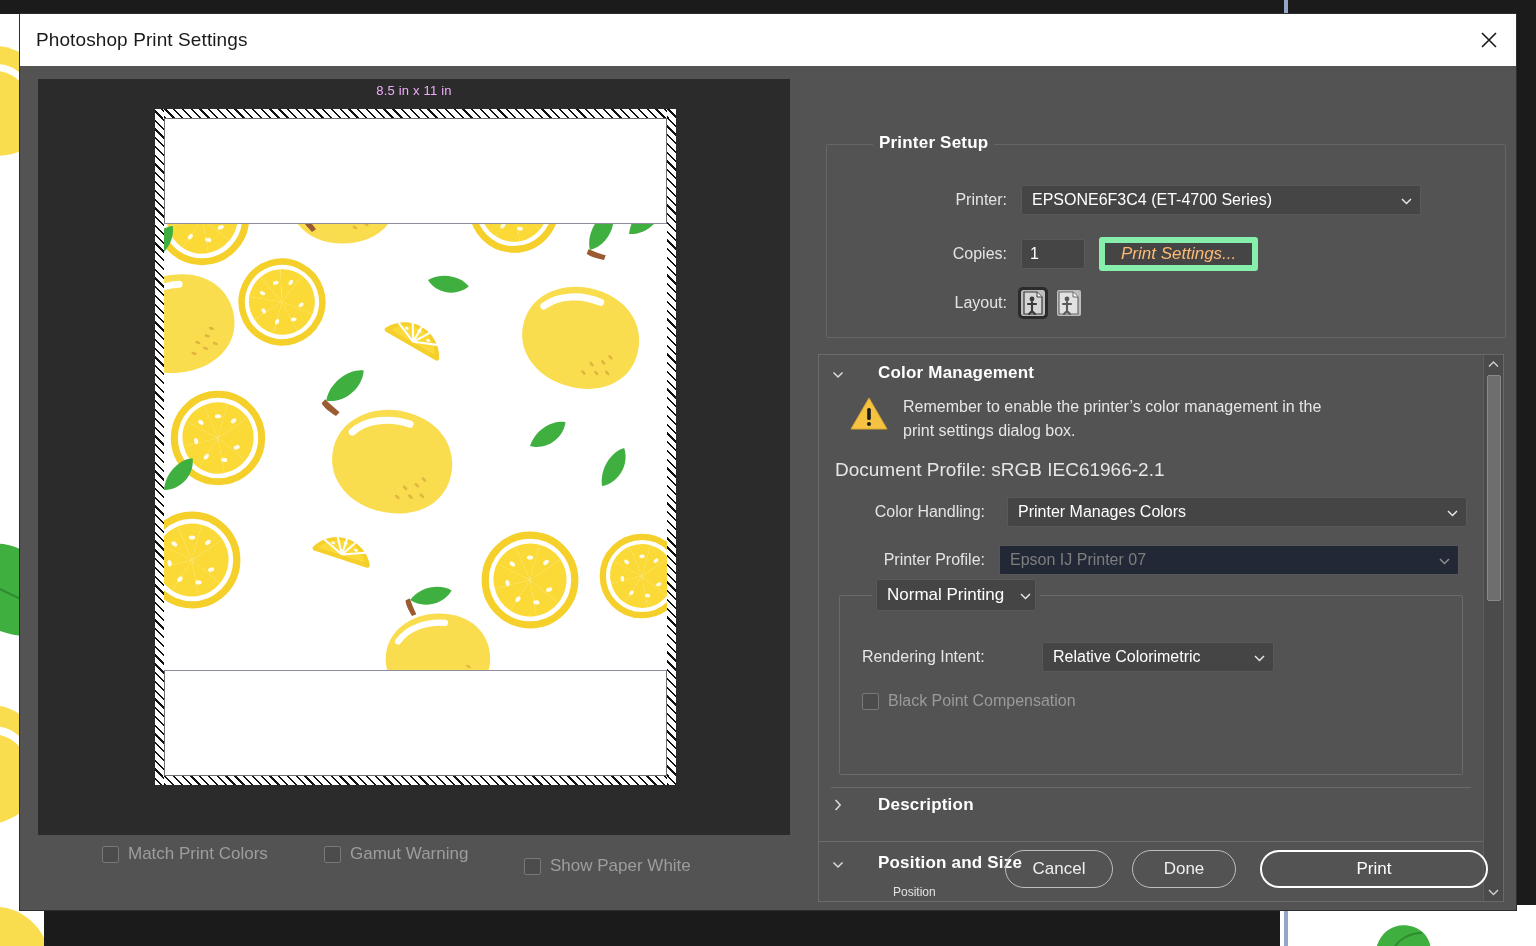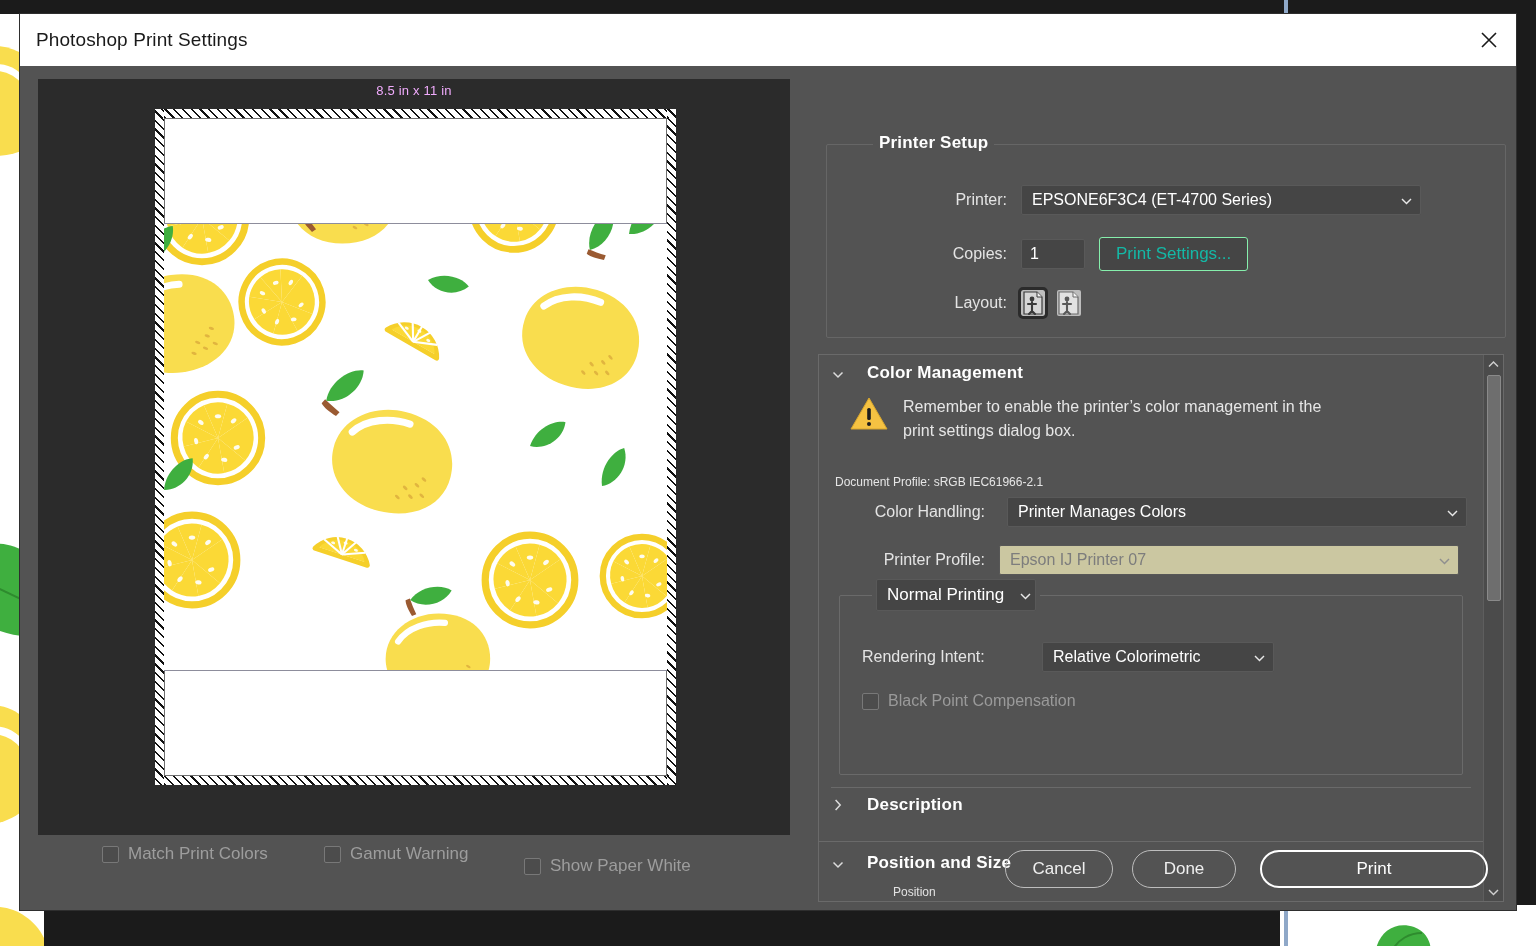--- a/index.html
+++ b/index.html
@@ -121,51 +121,51 @@
   .selwrap .chev{
     position:absolute;right:9px;top:50%;transform:translateY(-50%);
     pointer-events:none;
   }
   .textbox{
     background:#454545;border:1px solid #595959;border-radius:2px;
     color:#ffffff;font-family:"Liberation Sans",sans-serif;font-size:16px;
     height:30px;box-sizing:border-box;padding:0 8px;outline:none;
   }
   .btn-flat{
-    background:#454545;border:1px solid #86efac;border-radius:3px;
-    color:#14b8a6;font-family:"Liberation Sans",sans-serif;font-size:17px;
-    height:34px;padding:0 16px;cursor:default;
+    background:#454545;border:6px solid #86efac;border-radius:3px;
+    color:#fdba74;font-family:"Liberation Sans",sans-serif;font-size:17px;
+    height:34px;padding:0 16px;cursor:default;font-style:italic;
   }
 
   .layout-icon{
     width:24px;height:26px;margin-right:4px;display:inline-block;
     vertical-align:middle;border-radius:2px;box-sizing:border-box;
     background:#bdbdbd;position:relative;cursor:default;
   }
   .layout-icon.sel{outline:3px solid #2b2b2b;outline-offset:0px;}
   .layout-icon svg{display:block;}
 
   
   .cm-panel{
     position:absolute;left:12px;top:288px;width:686px;height:548px;
     border:1px solid #6a6a6a;border-top:1px solid #6a6a6a;
     background:#535353;box-sizing:border-box;overflow:hidden;
   }
   .cm-inner{position:absolute;left:0;top:0;width:665px;height:548px;}
 
   .section-head{
-    position:absolute;display:flex;align-items:center;gap:0;
+    position:absolute;display:flex;align-items:center;gap:11px;
   }
   .twisty{width:30px;text-align:center;color:#d9d9d9;font-size:15px;}
   .section-title{font-size:17px;font-weight:bold;color:#ffffff;letter-spacing:.2px;}
 
   .warn-row{position:absolute;left:30px;top:40px;display:flex;gap:14px;}
   .warn-text{font-size:16px;color:#e6e6e6;line-height:24px;max-width:420px;}
 
-  .docprofile{position:absolute;left:16px;top:120px;font-size:12px;color:#e6e6e6;}
+  .docprofile{position:absolute;left:16px;top:104px;font-size:19px;color:#e6e6e6;}
 
   .cm-row{position:absolute;display:flex;align-items:center;}
 
   .subgroup{
     position:absolute;left:20px;top:240px;width:622px;height:178px;
     border:1px solid #6a6a6a;border-radius:2px;
   }
   .subgroup .sg-legend{
     position:absolute;left:32px;top:-17px;background:#535353;padding:0 4px;
   }
@@ -488,21 +488,21 @@
                   <svg width="11" height="7" viewBox="0 0 11 7">
                       <path d="M1 1 L5.5 5.6 L10 1" stroke="#e8e8e8" stroke-width="1.4" fill="none"></path>
                     </svg>
                 </span>
               </span>
             </div>
 
             <div class="cm-row" style="left:16px;top:190px;">
               <span class="lbl" style="width:150px;">Printer Profile:</span>
               <span class="selwrap" style="margin-left:14px;">
-                <select class="fakeselect" style="width:460px;background:#fef9c3;color:#8f8f8f;border-color:#5a5a5a;" disabled="">
+                <select class="fakeselect" style="width:460px;background:#0f172a;color:#8f8f8f;border-color:#5a5a5a;" disabled="">
                   <option>Epson IJ Printer 07</option>
                 </select>
                 <span class="chev">
                   <svg width="11" height="7" viewBox="0 0 11 7">
                       <path d="M1 1 L5.5 5.6 L10 1" stroke="#8f8f8f" stroke-width="1.4" fill="none"></path>
                     </svg>
                 </span>
               </span>
             </div>
 

